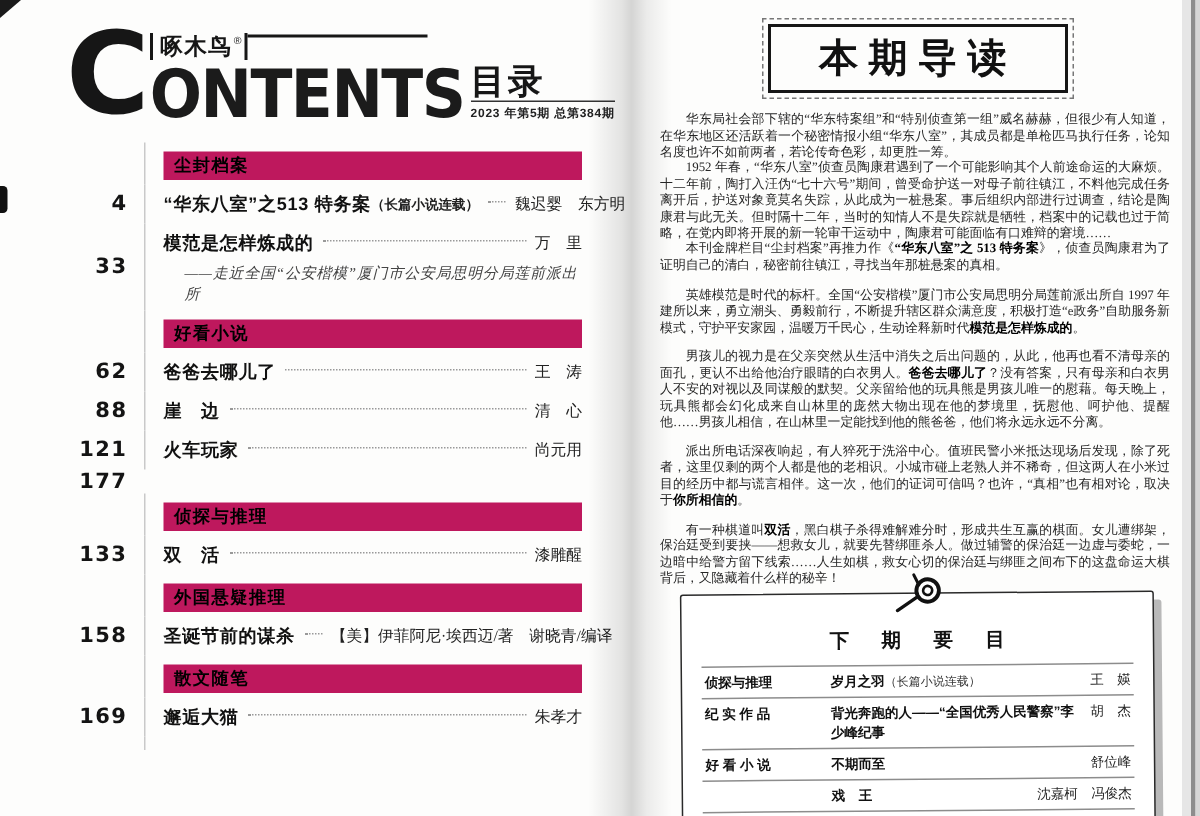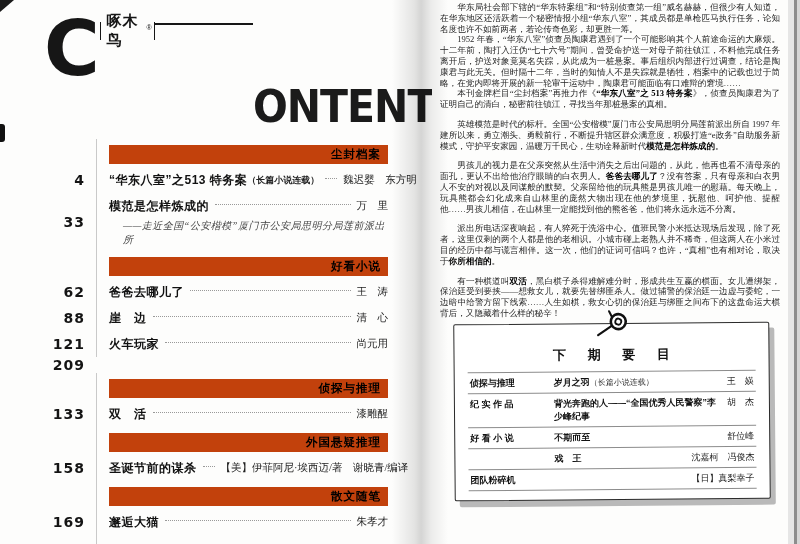--- a/index.html
+++ b/index.html
@@ -18,39 +18,39 @@
   }
   .edge-light{position:absolute;top:0;left:788px;width:6px;height:544px;background:#e6e6e6;}
   .edge-dark{position:absolute;top:0;left:794px;width:3px;height:544px;background:#8d8d8d;}
   .edge-outer{position:absolute;top:0;left:797px;width:3px;height:544px;background:#d6d6d6;}
   .artifact-corner{position:absolute;top:0;left:0;width:14px;height:12px;background:#1a1a1a;clip-path:polygon(0 0,100% 0,0 100%);}
   .artifact-blob{position:absolute;top:124px;left:0;width:5px;height:18px;background:#111;border-radius:0 3px 3px 0;}
 
   
   .logo-wrap{margin:20px 0 0 44px;display:flex;align-items:flex-start;}
   .big-c{font-size:76px;line-height:58px;font-weight:900;color:#161616;font-family:"DejaVu Sans",sans-serif;letter-spacing:-2px;}
-  .logo-right{display:flex;flex-direction:row;margin-left:2px;}
+  .logo-right{display:flex;flex-direction:column;margin-left:2px;}
   .logo-top{display:flex;align-items:center;height:22px;}
   .vbar{width:2px;height:18px;background:#161616;display:inline-block;}
   .zmn{font-size:15px;font-weight:bold;color:#161616;padding:0 5px;letter-spacing:1px;}
   .reg{font-size:7px;color:#161616;margin:-8px 2px 0 -4px;}
   .hline{width:120px;height:2px;background:#161616;align-self:flex-start;margin-top:3px;}
   .logo-bottom{display:flex;align-items:flex-end;}
   .ontents{font-size:41px;line-height:34px;font-weight:800;color:#1b1b1b;font-family:"DejaVu Sans",sans-serif;letter-spacing:-1px;transform:scaleY(1.08);transform-origin:bottom;}
   .mulu-col{display:flex;flex-direction:column;margin-left:4px;}
   .mulu{font-size:23px;font-weight:bold;color:#161616;line-height:24px;letter-spacing:2px;}
   .issue{font-size:8px;font-weight:bold;color:#222;border-top:1px solid #333;padding-top:2px;margin-top:1px;letter-spacing:0.5px;}
 
   
   .toc{margin:14px 0 0 46px;width:342px;}
   .toc-row{display:grid;grid-template-columns:50px 1fr;}
   .toc-num{font-family:"DejaVu Sans",sans-serif;font-weight:bold;font-size:14px;color:#141414;text-align:right;padding-right:11px;letter-spacing:1px;align-self:center;}
   .toc-cell{border-left:1px solid #c9c9c9;padding-left:12px;}
   .sec-cell{padding-top:6px;padding-bottom:3px;}
-  .sec-bar{background:#c2410c;color:#000;font-weight:bold;font-size:11.5px;padding:2px 7px;letter-spacing:1px;text-align:right;}
+  .sec-bar{background:#be185d;color:#000;font-weight:bold;font-size:11.5px;padding:2px 7px;letter-spacing:1px;}
   .entry{display:flex;align-items:center;padding:4.5px 0;}
   .entry-title{font-weight:bold;font-size:12px;color:#111;white-space:nowrap;letter-spacing:0.5px;}
   .entry-note{font-size:9px;font-weight:bold;color:#222;white-space:nowrap;}
   .leader{flex:1;border-bottom:1.5px dotted #999;margin:0 6px;transform:translateY(-2px);min-width:12px;}
   .entry-authors{font-size:10.5px;color:#222;white-space:nowrap;font-family:"Liberation Serif",serif;}
   .entry-sub{font-size:10px;color:#444;font-style:italic;padding:0 0 4px 14px;font-family:"Liberation Serif",serif;letter-spacing:0.5px;}
 
   
   .banner{width:196px;margin:16px auto 10px;border:2px solid #161616;outline:1px dashed #777;outline-offset:3px;text-align:center;padding:3px 0 4px;}
   .banner-text{font-size:26px;font-weight:bold;color:#111;letter-spacing:7px;text-indent:7px;}
@@ -162,21 +162,21 @@
       <div class="toc-num">121</div>
       <div class="toc-cell">
           <div class="entry">
         <span class="entry-title">火车玩家</span>
         <span class="leader"></span>
         <span class="entry-authors">尚元用</span>
       </div>
         </div>
     </div>
     <div class="toc-row">
-      <div class="toc-num">209</div>
+      <div class="toc-num">177</div>
     </div>
 
     <div class="toc-row">
       <div class="toc-num"></div>
       <div class="toc-cell sec-cell">
           <div class="sec-bar">侦探与推理</div>
         </div>
     </div>
     <div class="toc-row">
       <div class="toc-num">133</div>
@@ -226,20 +226,23 @@
     <div class="toc-row">
       <div class="toc-num"></div>
       <div class="toc-cell sec-cell"></div>
     </div>
 
   </div>
 </div>
 
 <div class="page page-right">
 
+  <div class="banner">
+    <span class="banner-text">本期导读</span>
+  </div>
 
   <div class="guide">
     <p class="gp"><span>华东局社会部下辖的“华东特案组”和“特别侦查第一组”威名赫赫，但很少有人知道，在华东地区还活跃着一个秘密情报小组“华东八室”，其成员都是单枪匹马执行任务，论知名度也许不如前两者，若论传奇色彩，却更胜一筹。</span></p>
     <p class="gp"><span>1952 年春，“华东八室”侦查员陶康君遇到了一个可能影响其个人前途命运的大麻烦。十二年前，陶打入汪伪“七十六号”期间，曾受命护送一对母子前往镇江，不料他完成任务离开后，护送对象竟莫名失踪，从此成为一桩悬案。事后组织内部进行过调查，结论是陶康君与此无关。但时隔十二年，当时的知情人不是失踪就是牺牲，档案中的记载也过于简略，在党内即将开展的新一轮审干运动中，陶康君可能面临有口难辩的窘境……</span></p>
     <p class="gp"><span>本刊金牌栏目“尘封档案”再推力作《</span><span class="b">“华东八室”之 513 特务案</span><span>》，侦查员陶康君为了证明自己的清白，秘密前往镇江，寻找当年那桩悬案的真相。</span></p>
     <p class="gp gap"><span>英雄模范是时代的标杆。全国“公安楷模”厦门市公安局思明分局莲前派出所自 1997 年建所以来，勇立潮头、勇毅前行，不断提升辖区群众满意度，积极打造“e政务”自助服务新模式，守护平安家园，温暖万千民心，生动诠释新时代</span><span class="b">模范是怎样炼成的</span><span>。</span></p>
     <p class="gp gap"><span>男孩儿的视力是在父亲突然从生活中消失之后出问题的，从此，他再也看不清母亲的面孔，更认不出给他治疗眼睛的白衣男人。</span><span class="b">爸爸去哪儿了</span><span>？没有答案，只有母亲和白衣男人不安的对视以及同谋般的默契。父亲留给他的玩具熊是男孩儿唯一的慰藉。每天晚上，玩具熊都会幻化成来自山林里的庞然大物出现在他的梦境里，抚慰他、呵护他、提醒他……男孩儿相信，在山林里一定能找到他的熊爸爸，他们将永远永远不分离。</span></p>
     <p class="gp gap"><span>派出所电话深夜响起，有人猝死于洗浴中心。值班民警小米抵达现场后发现，除了死者，这里仅剩的两个人都是他的老相识。小城市碰上老熟人并不稀奇，但这两人在小米过目的经历中都与谎言相伴。这一次，他们的证词可信吗？也许，“真相”也有相对论，取决于</span><span class="b">你所相信的</span><span>。</span></p>
     <p class="gp gap"><span>有一种棋道叫</span><span class="b">双活</span><span>，黑白棋子杀得难解难分时，形成共生互赢的棋面。女儿遭绑架，保治廷受到要挟——想救女儿，就要先替绑匪杀人。做过辅警的保治廷一边虚与委蛇，一边暗中给警方留下线索……人生如棋，救女心切的保治廷与绑匪之间布下的这盘命运大棋背后，又隐藏着什么样的秘辛！</span></p>
   </div>

